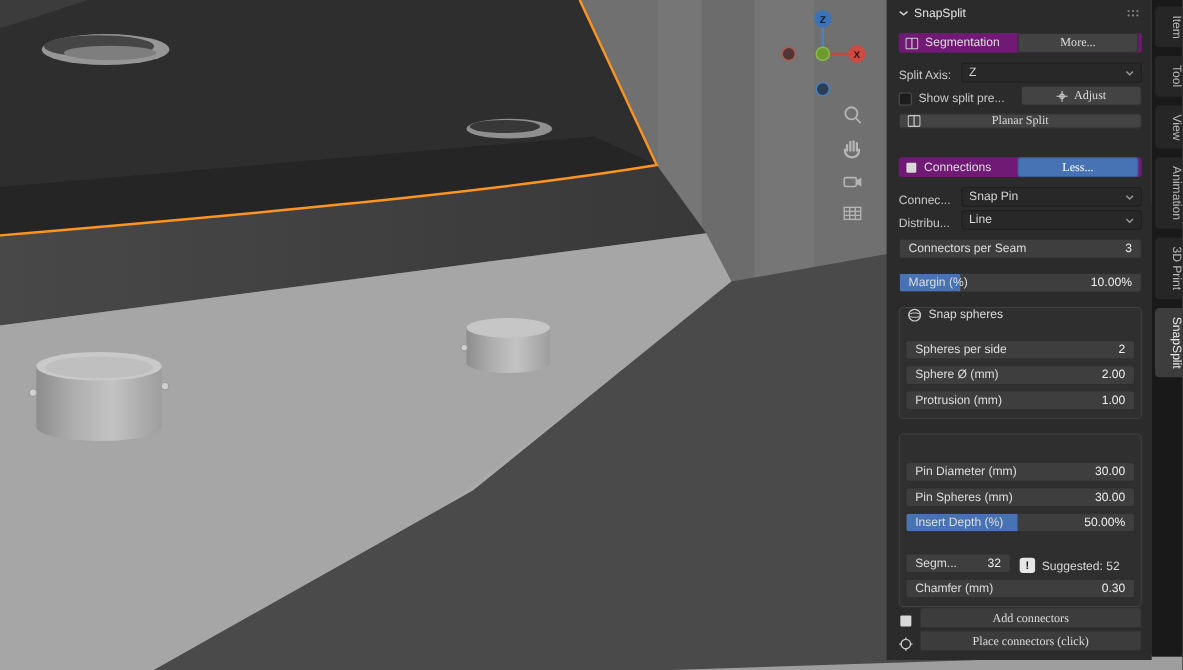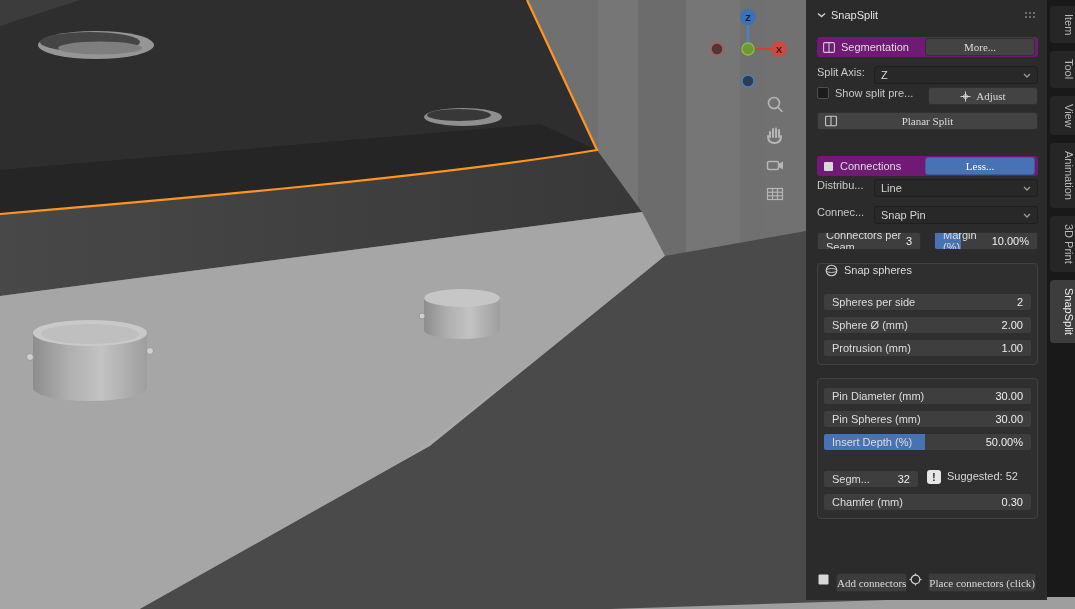--- a/index.html
+++ b/index.html
@@ -7,53 +7,53 @@
     font-family:"Liberation Sans","DejaVu Sans",sans-serif;}
   body{position:relative;font-size:11px;color:#d4d4d4;}
 
   #scene{position:absolute;left:0;top:0;display:block}
   .gizmo{position:absolute;left:706px;top:8px}
   .vpnav{position:absolute;left:760px;top:92px}
 
   
   .sidebar{position:absolute;left:806px;top:0;width:241px;height:600px;background:#2b2b2b;
     display:flex;flex-direction:column;padding:5px 9px 8px 11px;}
-  .row{display:flex;align-items:flex-start;flex:none}
+  .row{display:flex;align-items:flex-end;flex:none}
   .phead{height:20px;display:flex;align-items:center;gap:5px;color:#e4e4e4}
   .phead .dots{margin-left:auto}
   .subhead{height:20px;display:flex;align-items:center;gap:6px;background:#701a75;border-radius:3px;padding:0 3px 0 6px;color:#dedede}
   .btn{background:#434343;border:1px solid #303030;border-radius:3px;color:#dcdcdc;font-size:11px;
     height:18px;display:flex;align-items:center;justify-content:center;font-family:Liberation Serif, serif;cursor:default;gap:5px}
   .colR{width:110px;margin-left:auto}
   .blue{background:#4772b3;border-color:#3a5f96;color:#ffffff}
   .wide{width:100%;position:relative}
   .absl{position:absolute;left:7px;top:50%;transform:translateY(-50%)}
   .lbl{width:57px;color:#c9c9c9;flex:none}
   .dropdown{flex:1;height:18px;background:#282828;border:1px solid #1f1f1f;border-radius:3px;
     display:flex;align-items:center;padding:0 6px;color:#d6d6d6;gap:4px}
   .dropdown .ddv{flex:1}
   .checkbox{width:12px;height:12px;background:#1c1c1c;border:1px solid #4f4f4f;border-radius:2px;margin-right:6px;flex:none}
   .cblbl{color:#c9c9c9}
   .field{position:relative;overflow:hidden;background:#3e3e3e;border:1px solid #2e2e2e;border-radius:3px;height:18px;
     display:flex;align-items:center;justify-content:space-between;padding:0 8px;color:#dedede;width:100%}
   .field span{position:relative;z-index:1}
   .fval{color:#efefef}
   .fill{position:absolute;left:0;top:0;bottom:0;background:#4772b3;z-index:0}
-  .group{display:flex;flex-direction:row;gap:13px}
+  .group{display:flex;flex-direction:column;gap:13px}
   .group .field{border-radius:0}
   .group .field:first-child{border-radius:3px 3px 0 0}
   .group .field:last-child{border-radius:0 0 3px 3px}
   .box{border:1px solid #414141;background:#2f2f2f;border-radius:4px;padding:0 5px 7px;margin-top:13px}
   .boxhead{height:24px;display:flex;align-items:flex-start;gap:6px;color:#dcdcdc;padding-left:2px}
   .box .field{margin-top:5px}
   .seg{width:96px}
   .info{width:14px;height:14px;background:#e6e6e6;border-radius:3px;color:#161616;font-weight:bold;font-size:10px;
     display:flex;align-items:center;justify-content:center;margin:0 6px 0 8px;flex:none}
   .sugg{color:#d8d8d8}
-  .actions{margin-top:auto;display:flex;flex-direction:row;gap:2px}
+  .actions{margin-top:auto;display:flex;flex-direction:column;gap:2px}
   .actions .row{gap:6px}
   .act{flex:1;background:#3c3c3c;height:19px}
   .acttop{border-radius:3px 3px 1px 1px}
   .actbot{border-radius:1px 1px 3px 3px}
   .icn{flex:none;display:block}
 
   
   .tabstrip{position:absolute;right:0;top:0;width:28px;height:597px;background:#191919;
     display:flex;flex-direction:column;gap:8px;padding-top:6px}
   .tab{writing-mode:vertical-rl;background:#262626;color:#b9b9b9;font-size:11px;
@@ -212,40 +212,40 @@
   </button>
 
   <div class="subhead" style="margin-top:26px">
     <svg class="icn" width="11" height="11">
       <rect x="1" y="1" width="9" height="9" rx="1" fill="#d8d8d8"></rect>
       </svg>
     <span>Connections</span>
     <button class="btn colR blue">Less...</button>
   </div>
 
+  <div class="row" style="margin-top:9px">
+    <span class="lbl">Connec...</span>
+    <div class="dropdown">
+      <span class="ddv">Snap Pin</span>
+      <svg class="icn" width="8" height="5">
+        <polyline points="1,1 4,4 7,1" fill="none" stroke="#9a9a9a" stroke-width="1.3"></polyline>
+        </svg>
+    </div>
+  </div>
+
   <div class="row" style="margin-top:3px">
     <span class="lbl">Distribu...</span>
     <div class="dropdown">
       <span class="ddv">Line</span>
       <svg class="icn" width="8" height="5">
         <polyline points="1,1 4,4 7,1" fill="none" stroke="#9a9a9a" stroke-width="1.3"></polyline>
         </svg>
     </div>
   </div>
 
-  <div class="row" style="margin-top:9px">
-    <span class="lbl">Connec...</span>
-    <div class="dropdown">
-      <span class="ddv">Snap Pin</span>
-      <svg class="icn" width="8" height="5">
-        <polyline points="1,1 4,4 7,1" fill="none" stroke="#9a9a9a" stroke-width="1.3"></polyline>
-        </svg>
-    </div>
-  </div>
-
   <div class="group" style="margin-top:8px">
     <div class="field">
       <span>Connectors per Seam</span>
       <span class="fval">3</span>
     </div>
     <div class="field">
       <div class="fill" style="width:25%"></div>
       <span>Margin (%)</span>
       <span class="fval">10.00%</span>
     </div>
@@ -266,21 +266,21 @@
     <div class="field">
       <span>Sphere Ø (mm)</span>
       <span class="fval">2.00</span>
     </div>
     <div class="field">
       <span>Protrusion (mm)</span>
       <span class="fval">1.00</span>
     </div>
   </div>
 
-  <div class="box" style="padding-top:3px">
+  <div class="box" style="padding-top:20px">
     <div class="field">
       <span>Pin Diameter (mm)</span>
       <span class="fval">30.00</span>
     </div>
     <div class="field">
       <span>Pin Spheres (mm)</span>
       <span class="fval">30.00</span>
     </div>
     <div class="field">
       <div class="fill" style="width:49%"></div>

